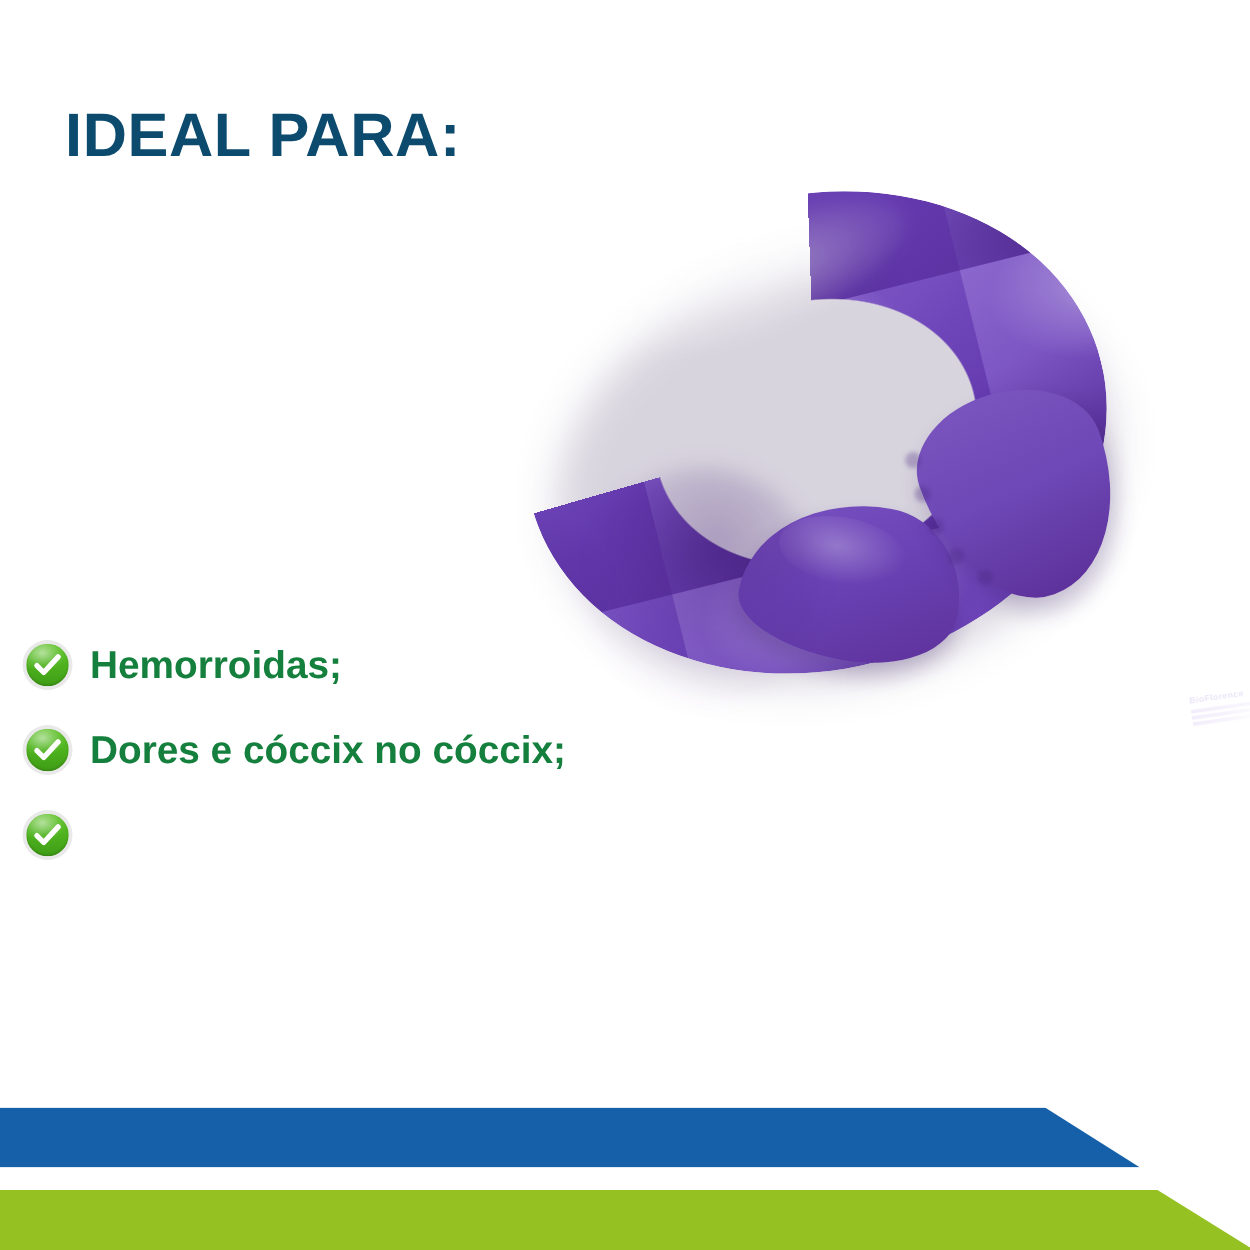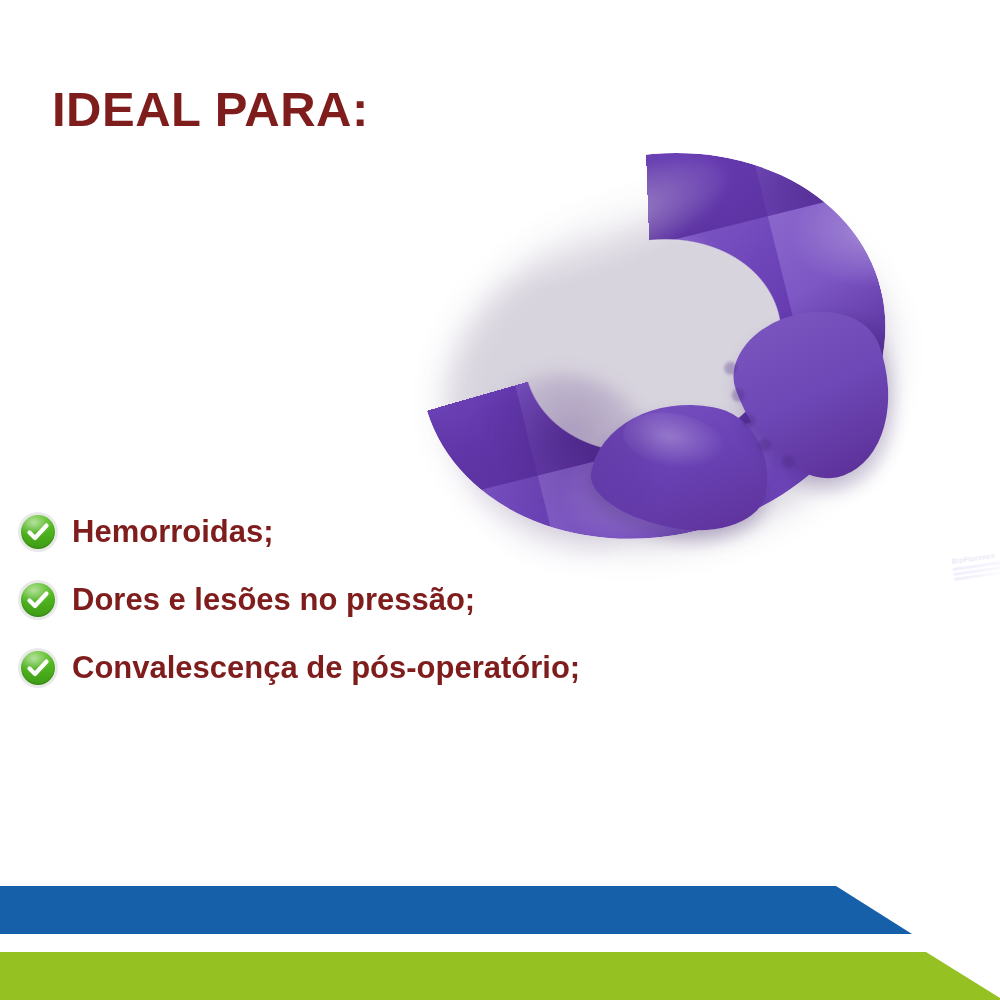--- a/index.html
+++ b/index.html
@@ -19,21 +19,21 @@
   }
 
   
   #title {
     position: absolute;
     left: 52px;
     top: 84px;
     font-size: 49px;
     font-weight: 700;
     letter-spacing: 0.5px;
-    color: #7f1d1d;
+    color: #0c4a6e;
     line-height: 1.05;
     white-space: nowrap;
   }
 
   
   #product {
     position: absolute;
     left: 398px;
     top: 132px;
     width: 560px;
@@ -235,21 +235,21 @@
   .check-icon svg {
     position: absolute;
     left: 8px;
     top: 9px;
     width: 24px;
     height: 22px;
   }
   .benefit-text {
     font-size: 31px;
     font-weight: 700;
-    color: #7f1d1d;
+    color: #15803d;
     line-height: 1.1;
     white-space: nowrap;
   }
 
   
   #bar-blue {
     position: absolute;
     left: 0;
     top: 886px;
     width: 1000px;
@@ -314,33 +314,32 @@
     </div>
 
     <div class="benefit-row">
       <span class="check-icon">
         <span class="halo"></span>
           <span class="disc"></span>
         <svg viewBox="0 0 24 22">
             <path d="M3.5 11.5 L9 17 L20.5 4.5" fill="none" stroke="#ffffff" stroke-width="4.2" stroke-linecap="round" stroke-linejoin="round"></path>
           </svg>
       </span>
-      <span class="benefit-text">Dores e lesões no pressão;</span>
+      <span class="benefit-text">Dores e cóccix no cóccix;</span>
     </div>
 
 
     <div class="benefit-row">
       <span class="check-icon">
         <span class="halo"></span>
           <span class="disc"></span>
         <svg viewBox="0 0 24 22">
             <path d="M3.5 11.5 L9 17 L20.5 4.5" fill="none" stroke="#ffffff" stroke-width="4.2" stroke-linecap="round" stroke-linejoin="round"></path>
           </svg>
       </span>
-      <span class="benefit-text">Convalescença de pós-operatório;</span>
     </div>
 
 
   </div>
 
   <div id="bar-blue"></div>
   <div id="bar-green"></div>
 
 </div>
 

